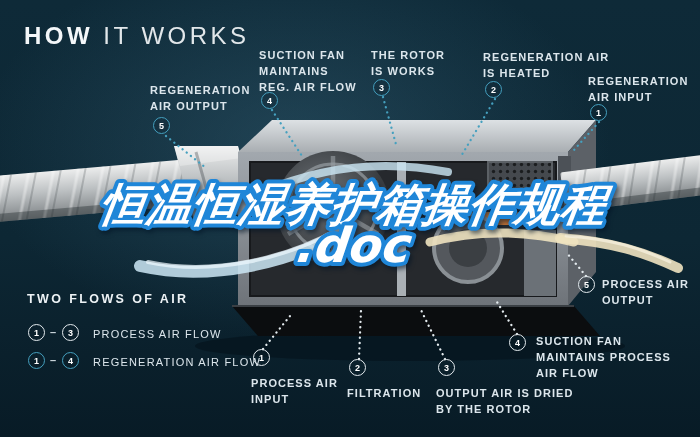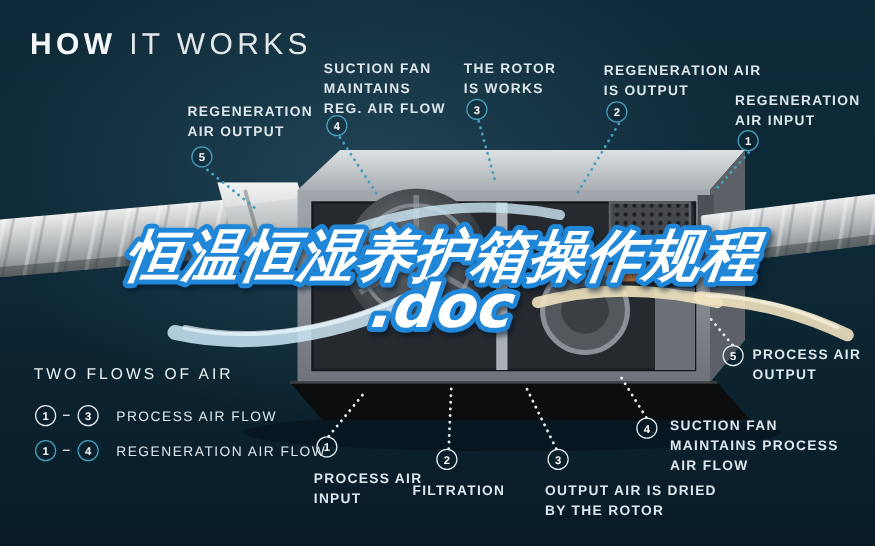--- a/index.html
+++ b/index.html
@@ -32,21 +32,21 @@
     display:flex;align-items:center;justify-content:center;
     color:#fff;font-size:9px;font-weight:700;
     background:rgba(10,30,42,.25);
   }
   .circle.regen{border:1.6px solid #45a0bf;}
   .circle.process{border:1.6px solid #e4ebef;}
 
   
   .legend-heading{
     position:absolute;left:27px;top:292px;color:#edf2f5;
-    font-size:12.5px;font-weight:400;letter-spacing:2.4px;white-space:nowrap;
+    font-size:12.5px;font-weight:700;letter-spacing:2.4px;white-space:nowrap;
   }
   .legend-row-label{
     position:absolute;color:#dce6ec;font-size:11px;font-weight:400;
     letter-spacing:1.2px;white-space:nowrap;
   }
   .legend-dash{position:absolute;color:#cdd8df;font-size:11px;font-weight:700;}
 
   
   .overlay-svg{pointer-events:none;}
 </style>
@@ -176,37 +176,37 @@
 REG. AIR FLOW</span>
     <span class="circle regen" style="left:261px;top:92px">4</span>
   </div>
   <div>
     <span class="label" style="left:371px;top:48px">THE ROTOR
 IS WORKS</span>
     <span class="circle regen" style="left:373px;top:79px">3</span>
   </div>
   <div>
     <span class="label" style="left:483px;top:50px">REGENERATION AIR
-IS OUTPUT</span>
+IS HEATED</span>
     <span class="circle regen" style="left:485px;top:81px">2</span>
   </div>
   <div>
     <span class="label" style="left:588px;top:74px">REGENERATION
 AIR INPUT</span>
     <span class="circle regen" style="left:590px;top:104px">1</span>
   </div>
 
   <div>
     <span class="circle process" style="left:253px;top:349px">1</span>
     <span class="label" style="left:251px;top:376px">PROCESS AIR
 INPUT</span>
   </div>
   <div>
     <span class="circle process" style="left:349px;top:359px">2</span>
-    <span class="label" style="left:330px;top:386px">FILTRATION</span>
+    <span class="label" style="left:347px;top:386px">FILTRATION</span>
   </div>
   <div>
     <span class="circle process" style="left:438px;top:359px">3</span>
     <span class="label" style="left:436px;top:386px">OUTPUT AIR IS DRIED
 BY THE ROTOR</span>
   </div>
   <div>
     <span class="circle process" style="left:509px;top:334px">4</span>
     <span class="label" style="left:536px;top:334px">SUCTION FAN
 MAINTAINS PROCESS

